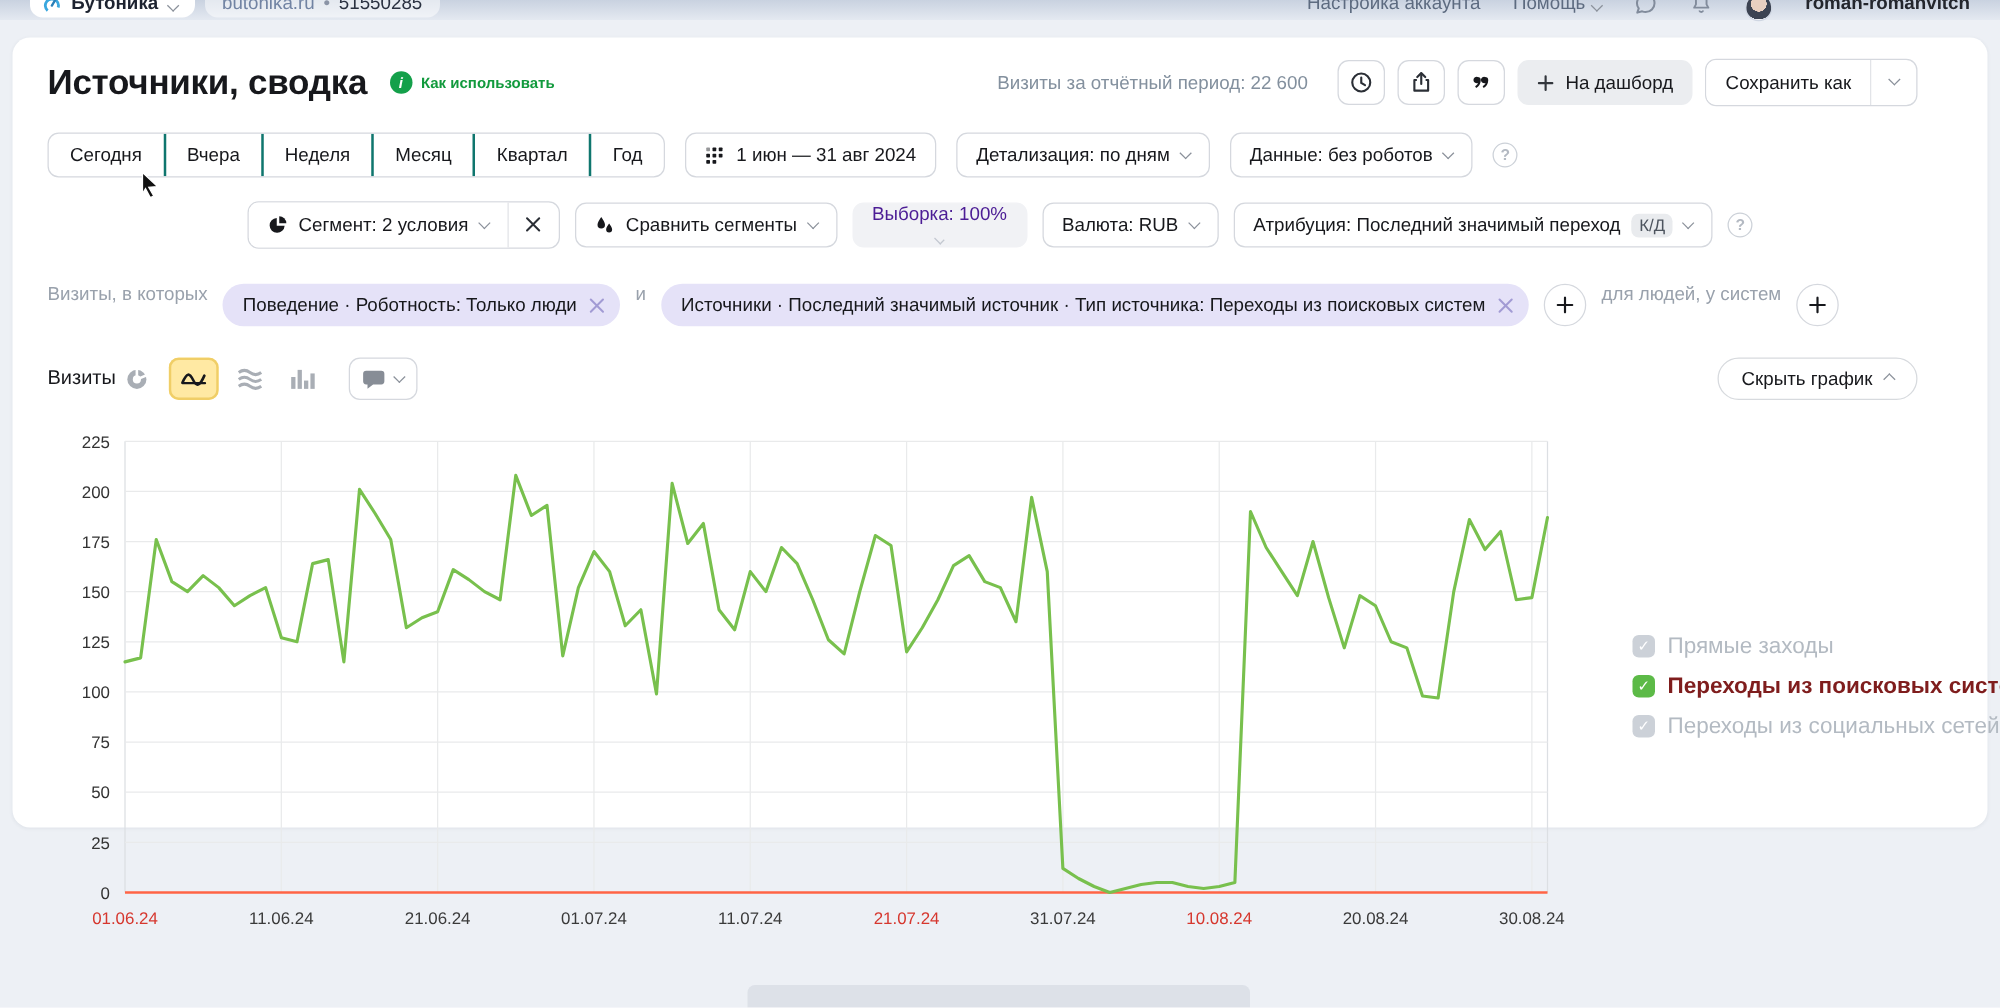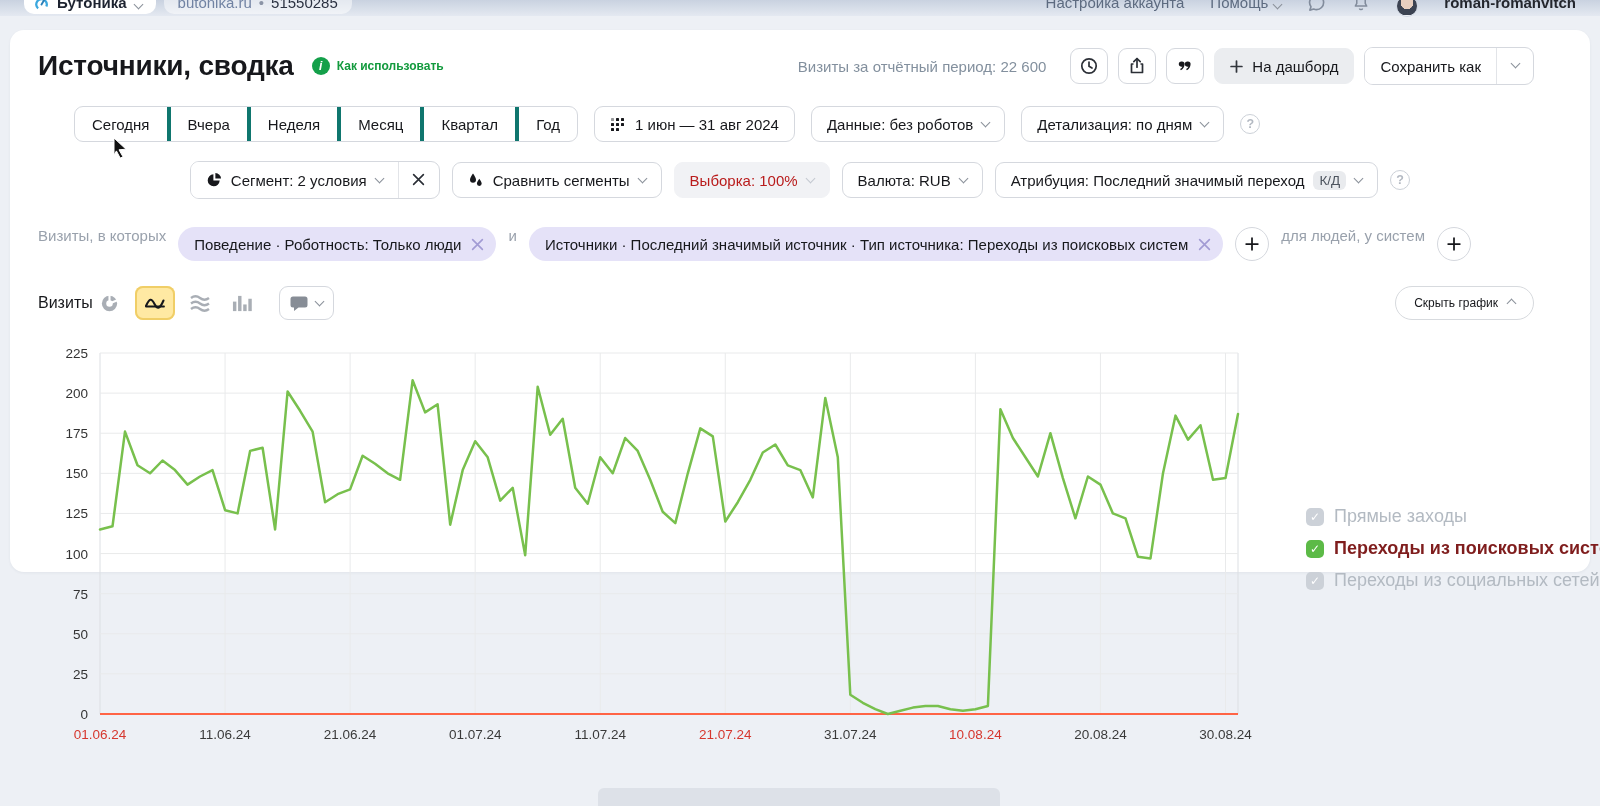--- a/index.html
+++ b/index.html
@@ -24,50 +24,50 @@
   .tb-iconbtn { padding-bottom:2px; cursor:pointer; }
   .avatar { width:22px; height:22px; border-radius:50%; margin-bottom:-3px;
     background:radial-gradient(circle at 50% 35%, #e8cfc0 0 38%, #3c4352 39% 75%, #f2f3f5 76%);
     border:1px solid #cfd6e2; }
   .username { color:#23262d; font-weight:600; padding-bottom:3px; white-space:nowrap; }
   .chev { display:inline-block; width:7px; height:7px; border-right:1.7px solid #8a909a;
     border-bottom:1.7px solid #8a909a; transform:rotate(45deg); margin-bottom:3px; }
   .chev.up { transform:rotate(-135deg); margin-bottom:-1px; }
 
   
-  .card { position:absolute; left:10px; top:30px; width:1580px; height:542px;
+  .card { position:absolute; left:10px; top:30px; width:1580px; height:632px;
     background:#fff; border-radius:14px; box-shadow:0 1px 3px rgba(40,50,70,.06);
     padding:16px 28px 0 28px; }
   .pr { padding-right:28px; }
 
   .title-row { display:flex; align-items:center; height:40px; }
   .page-title { font-size:28px; font-weight:700; letter-spacing:-.2px; }
   .howto { display:flex; align-items:center; gap:7px; margin-left:18px; cursor:pointer; }
   .info-badge { width:18px; height:18px; border-radius:50%; background:#14a04a; color:#fff;
     font-size:12px; font-weight:700; display:flex; align-items:center; justify-content:center; font-style:italic; }
   .howto-label { color:#129a3d; font-weight:700; font-size:12px; }
   .title-right { margin-left:auto; display:flex; align-items:center; gap:10px; }
   .period-visits { color:#83909e; font-size:15px; margin-right:14px; }
   .icon-btn { width:38px; height:36px; border:1px solid #d5d8de; border-radius:9px; background:#fff;
     display:flex; align-items:center; justify-content:center; cursor:pointer; }
   .btn { display:inline-flex; align-items:center; gap:9px; height:36px; padding:0 15px;
     border:1px solid #d5d8de; border-radius:9px; background:#fff; font-size:15px;
     color:#17181c; cursor:pointer; white-space:nowrap; }
   .btn.grey { background:#ebedf0; border-color:#ebedf0; }
-  .btn.disabled { background:#f1f2f5; border-color:#f1f2f5; color:#b91c1c; cursor:default; }
+  .btn.disabled { background:#f1f2f5; border-color:#f1f2f5; color:#4c1d95; cursor:default;flex-direction:column; }
   .btn.disabled .chev { border-color:#c3c8d0; }
   .split { display:inline-flex; border:1px solid #d5d8de; border-radius:9px; overflow:hidden; background:#fff; }
   .split > * { border:none; border-radius:0; }
   .split .divider { width:1px; background:#e2e4e8; }
   .split .chev-cell { width:36px; height:34px; display:flex; align-items:center; justify-content:center; cursor:pointer; }
 
-  .filters-1 { margin-top:20px; display:flex; align-items:center; gap:16px;margin-left:36px; }
+  .filters-1 { margin-top:20px; display:flex; align-items:center; gap:16px; }
   .seg-group { display:inline-flex; border:1px solid #d5d8de; border-radius:9px; background:#fff; overflow:hidden; }
   .seg { height:34px; display:flex; align-items:center; padding:0 17px; font-size:15px;
-    border-left:4px solid #0f766e; cursor:pointer; white-space:nowrap; }
+    border-left:2px solid #0f766e; cursor:pointer; white-space:nowrap; }
   .seg:first-child { border-left:none; }
   .filters-2 { margin-top:19px; display:flex; align-items:center; gap:12px;justify-content:center; }
   .x-cell { width:40px; height:34px; display:flex; align-items:center; justify-content:center; cursor:pointer; }
   .badge { background:#e9ebee; color:#4d545e; border-radius:6px; padding:2px 6px; font-size:13.5px; }
   .help-circle { width:20px; height:20px; border:1.6px solid #ccd1d8; border-radius:50%;
     color:#b3b9c2; font-size:12.5px; font-weight:700; display:inline-flex; align-items:center;
     justify-content:center; cursor:pointer; flex:0 0 auto; }
 
   .segment-row { margin-top:28px; display:flex; align-items:flex-start; gap:12px; font-size:15px; }
   .seg-prefix, .seg-suffix, .seg-and { color:#99a1ac; }
@@ -77,21 +77,21 @@
     display:inline-flex; align-items:center; justify-content:center; cursor:pointer; flex:0 0 auto; }
 
   .visits-row { margin-top:24px; display:flex; align-items:center; height:36px; }
   .visits-title { font-size:16px; font-weight:400; }
   .ctype { width:34px; height:34px; display:flex; align-items:center; justify-content:center;
     cursor:pointer; border-radius:8px; margin-right:8px; }
   .ctype.selected { background:#ffe9a3; box-shadow:inset 0 0 0 2px #f0ce67; width:40px; }
   .comment-pill { display:inline-flex; align-items:center; gap:8px; border:1px solid #d5d8de;
     border-radius:9px; height:34px; padding:0 10px; margin-left:12px; cursor:pointer; }
   .hide-chart { margin-left:auto; display:inline-flex; align-items:center; gap:10px; height:34px;
-    padding:0 18px; border:1px solid #d7dade; border-radius:18px; background:#fff; font-size:12px; cursor:pointer; }
+    padding:0 18px; border:1px solid #d7dade; border-radius:18px; background:#fff; font-size:15px; cursor:pointer; }
 
   .chart-area { margin-top:18px; position:relative; }
   .ytick { font-size:13.5px; fill:#333; }
   .xtick { font-size:13.5px; fill:#3a3a3a; }
   .xtick.red { fill:#d6372e; }
   .legend { position:absolute; left:1268px; top:167px; display:flex; flex-direction:column; gap:11px; }
   .legend-item { display:flex; align-items:center; gap:10px; cursor:pointer; }
   .legend-cb { width:18px; height:18px; border-radius:5px; background:#ccd1d8; color:#fff;
     font-size:12px; font-weight:700; display:flex; align-items:center; justify-content:center; }
   .legend-label { font-size:18px; color:#b3bac2; white-space:nowrap; }
@@ -212,25 +212,25 @@
             <rect x="1" y="7" width="3" height="3" rx=".6"></rect>
             <rect x="6" y="7" width="3" height="3" rx=".6"></rect>
             <rect x="11" y="7" width="3" height="3" rx=".6"></rect>
             <rect x="1" y="12" width="3" height="3" rx=".6"></rect>
             <rect x="6" y="12" width="3" height="3" rx=".6"></rect>
           </g>
       </svg>
       <span>1 июн — 31 авг 2024</span>
     </button>
     <button class="btn">
+      <span>Детализация: по дням</span>
+      <span class="chev"></span>
+    </button>
+    <button class="btn">
       <span>Данные: без роботов</span>
-      <span class="chev"></span>
-    </button>
-    <button class="btn">
-      <span>Детализация: по дням</span>
       <span class="chev"></span>
     </button>
     <span class="help-circle">?</span>
   </div>
 
   <div class="filters-2">
     <span class="split">
       <button class="btn">
         <svg width="16" height="16" viewBox="0 0 16 16">
           <path d="M7.4 2.3a6 6 0 1 0 6.3 6.3H7.4z" fill="#17181c"></path>

